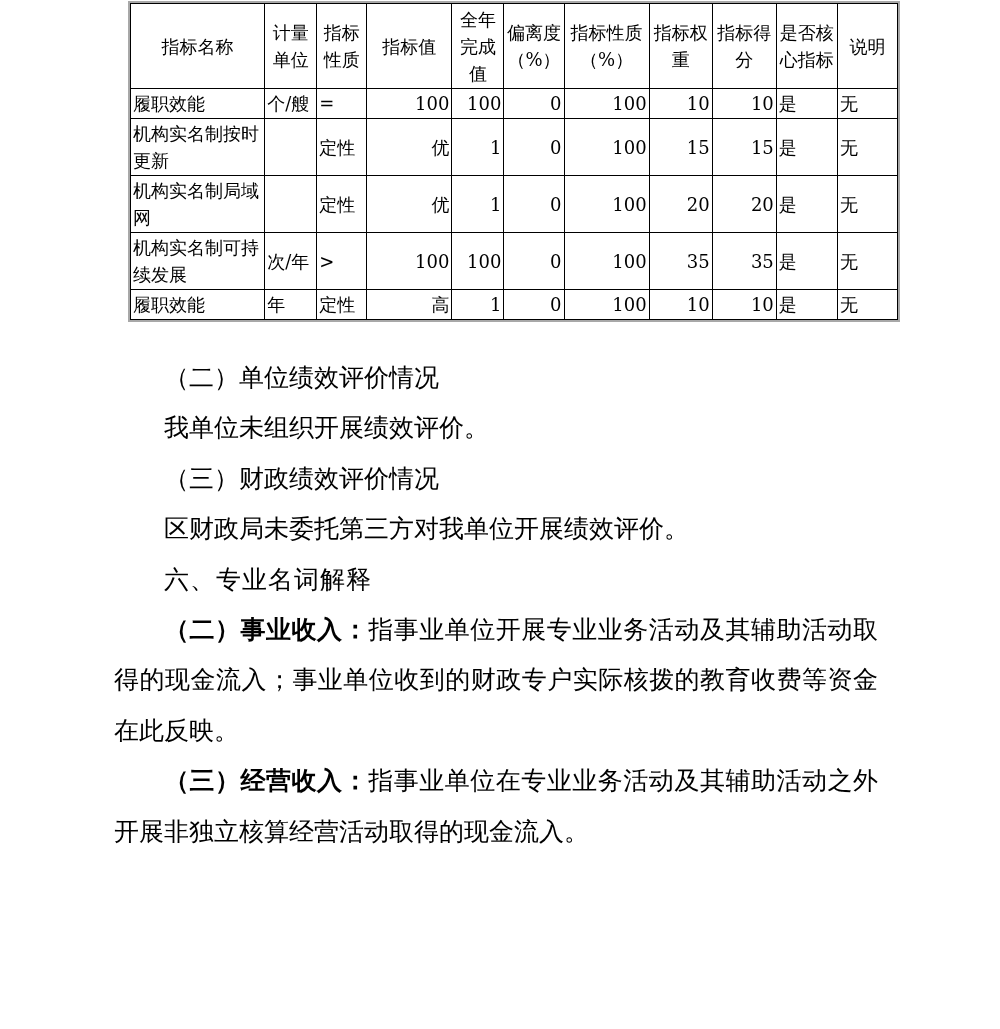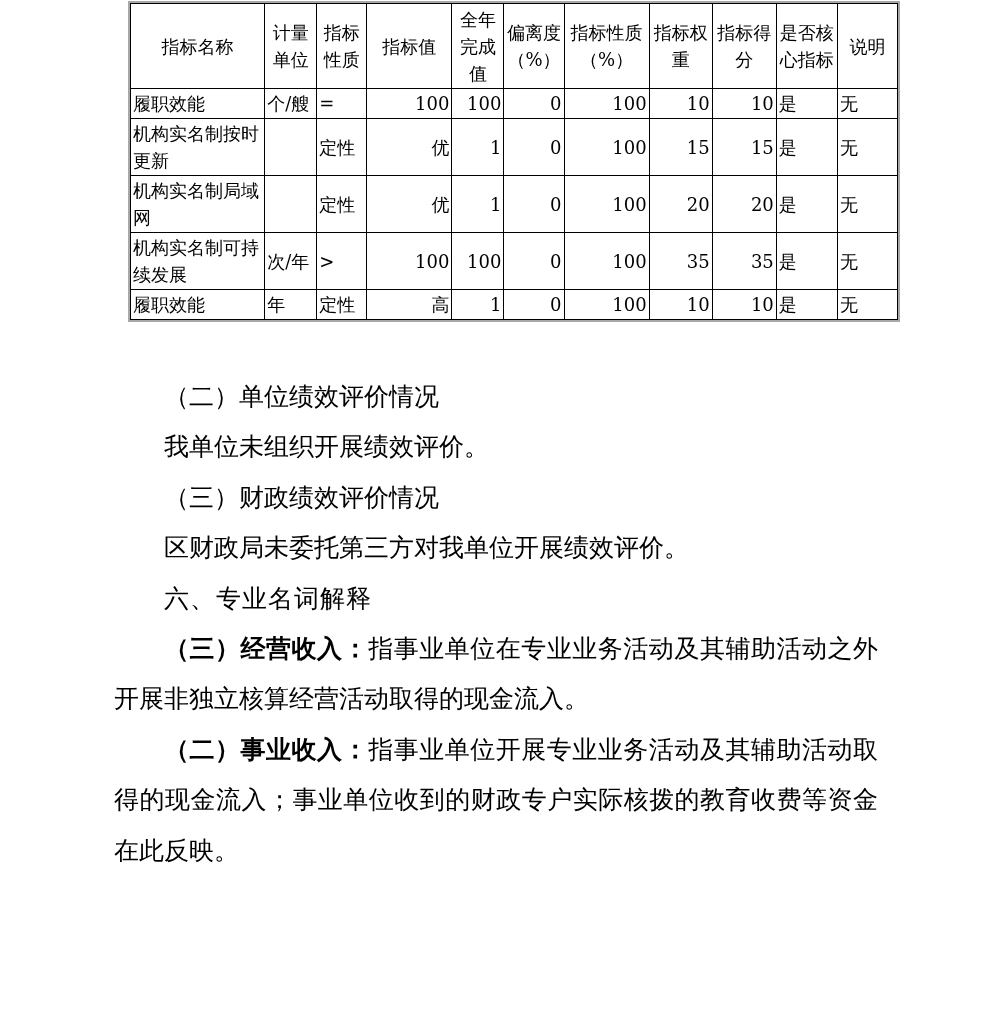--- a/index.html
+++ b/index.html
@@ -35,21 +35,21 @@
   table.indicators td:nth-child(4),
   table.indicators td:nth-child(5),
   table.indicators td:nth-child(6),
   table.indicators td:nth-child(7),
   table.indicators td:nth-child(8),
   table.indicators td:nth-child(9) { text-align:right; }
   table.indicators tbody tr { height:28px; }
 
   
   .doc-body {
-    position:absolute; left:114px; top:372px; width:764px;
+    position:absolute; left:114px; top:353px; width:764px;
     font-size:25px; line-height:50.4px;
   }
   .doc-body p { margin:0; text-indent:2em; text-align:justify; }
   .doc-body p.noju { text-align:left; }
   .heading-hei {
     font-family:"DejaVu Sans","Liberation Sans",sans-serif;
     font-weight:normal; letter-spacing:1px;
   }
   .term { font-weight:bold; }
 </style>
@@ -157,16 +157,16 @@
 </div>
 
 <div class="doc-body">
   <p class="noju">（二）单位绩效评价情况</p>
   <p class="noju">我单位未组织开展绩效评价。</p>
   <p class="noju">（三）财政绩效评价情况</p>
   <p class="noju">区财政局未委托第三方对我单位开展绩效评价。</p>
   <p class="noju heading-hei">六、专业名词解释</p>
 
 
+  <p><span class="term">（二）事业收入：</span><span>指事业单位开展专业业务活动及其辅助活动取得的现金流入；事业单位收到的财政专户实际核拨的教育收费等资金在此反映。</span></p>
+
   <p><span class="term">（三）经营收入：</span><span>指事业单位在专业业务活动及其辅助活动之外开展非独立核算经营活动取得的现金流入。</span></p>
-
-  <p><span class="term">（二）事业收入：</span><span>指事业单位开展专业业务活动及其辅助活动取得的现金流入；事业单位收到的财政专户实际核拨的教育收费等资金在此反映。</span></p>
 </div>
 
 </body></html>

